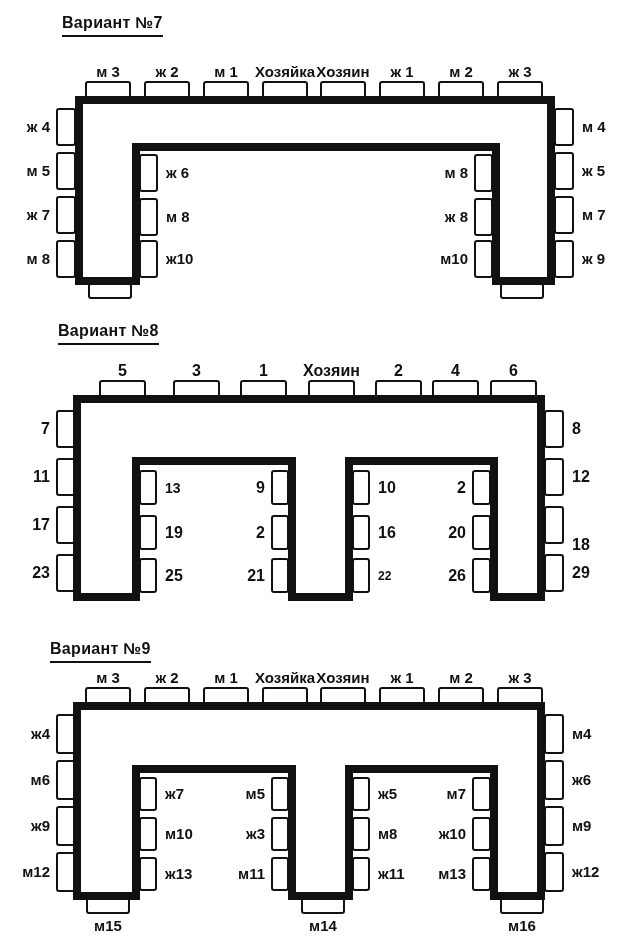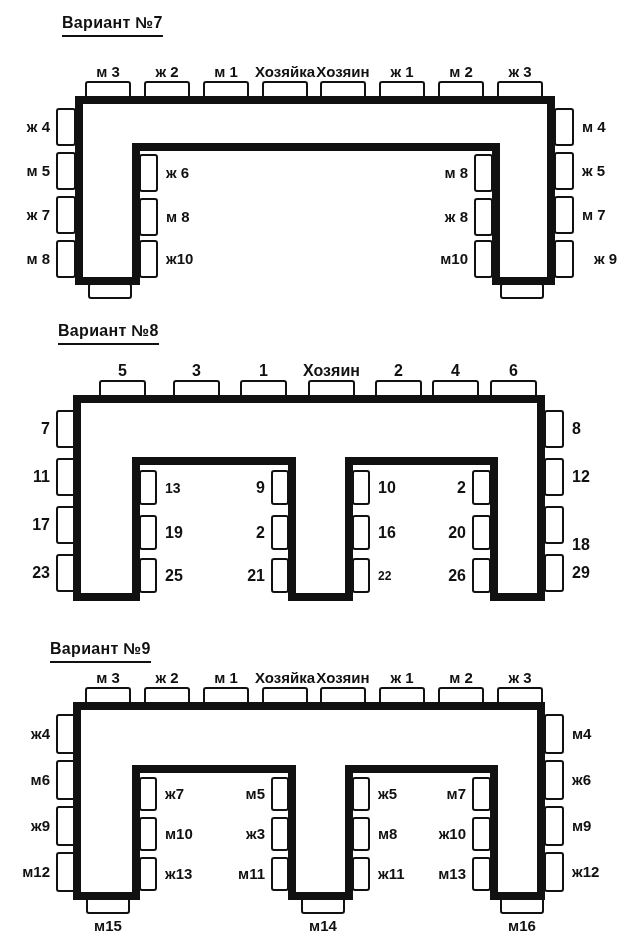--- a/index.html
+++ b/index.html
@@ -64,21 +64,21 @@
     <div class="lbl" style="font-size: 15px; right: 155px; top: 208px;">ж 8</div>
     <div class="seat" style="left: 474px; top: 240px; width: 19px; height: 38px;"></div>
     <div class="lbl" style="font-size: 15px; right: 155px; top: 250px;">м10</div>
     <div class="seat" style="left: 554px; top: 108px; width: 20px; height: 38px;"></div>
     <div class="lbl" style="font-size: 15px; left: 582px; top: 118px;">м 4</div>
     <div class="seat" style="left: 554px; top: 152px; width: 20px; height: 38px;"></div>
     <div class="lbl" style="font-size: 15px; left: 582px; top: 162px;">ж 5</div>
     <div class="seat" style="left: 554px; top: 196px; width: 20px; height: 38px;"></div>
     <div class="lbl" style="font-size: 15px; left: 582px; top: 206px;">м 7</div>
     <div class="seat" style="left: 554px; top: 240px; width: 20px; height: 38px;"></div>
-    <div class="lbl" style="font-size: 15px; left: 582px; top: 250px; margin-left: 12px;">ж 9</div>
+    <div class="lbl" style="font-size: 15px; left: 582px; top: 250px;">ж 9</div>
     <div class="seat" style="left: 88px; top: 283px; width: 44px; height: 16px;"></div>
     <div class="seat" style="left: 500px; top: 283px; width: 44px; height: 16px;"></div>
     <div class="bar" style="left: 73px; top: 395px; width: 472px; height: 8px; background: rgb(17, 17, 17);"></div>
     <div class="bar" style="left: 73px; top: 395px; width: 8px; height: 206px; background: rgb(17, 17, 17);"></div>
     <div class="bar" style="left: 537px; top: 395px; width: 8px; height: 206px; background: rgb(17, 17, 17);"></div>
     <div class="bar" style="left: 132px; top: 457px; width: 164px; height: 8px; background: rgb(17, 17, 17);"></div>
     <div class="bar" style="left: 132px; top: 457px; width: 8px; height: 144px; background: rgb(17, 17, 17);"></div>
     <div class="bar" style="left: 288px; top: 457px; width: 8px; height: 144px; background: rgb(17, 17, 17);"></div>
     <div class="bar" style="left: 288px; top: 593px; width: 65px; height: 8px; background: rgb(17, 17, 17);"></div>
     <div class="bar" style="left: 345px; top: 457px; width: 8px; height: 144px; background: rgb(17, 17, 17);"></div>

